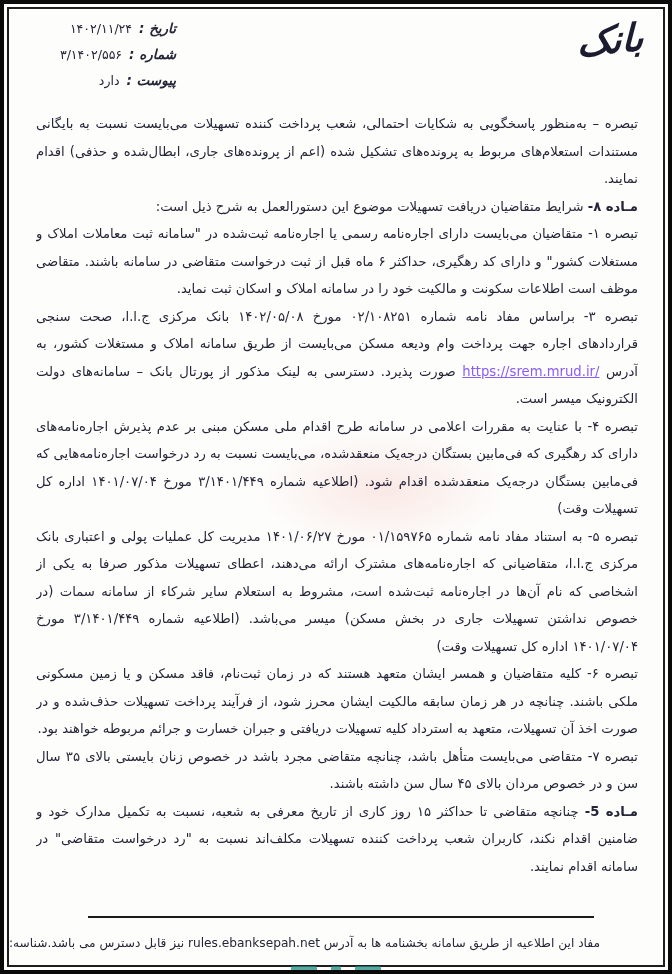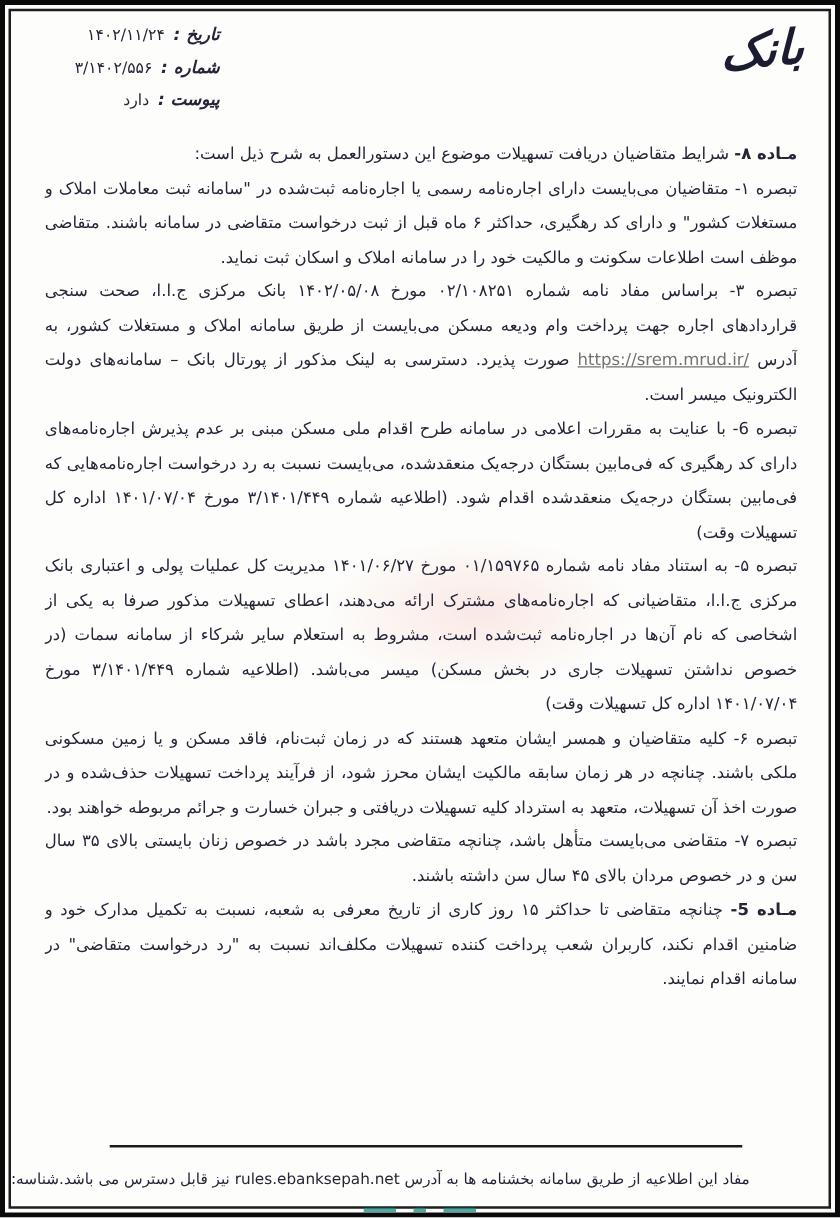--- a/index.html
+++ b/index.html
@@ -42,21 +42,21 @@
   }
   
   .main {
     position:absolute; top:106px; right:30px; left:32px; bottom:68px;
     font-size:13.2px; line-height:27.5px;
     text-align:justify; overflow:hidden;
   }
   .para { margin:0; }
   .lead { white-space:nowrap; }
   .made .lead { font-weight:bold; }
-  .link { color:#737373; text-decoration:underline; unicode-bidi:embed;margin-top:42px; }
+  .link { color:#8b5cf6; text-decoration:underline; unicode-bidi:embed;margin-top:42px; }
   .url-plain { unicode-bidi:embed;text-align:right; }
   
   .footer-rule {
     position:absolute; bottom:52px; left:84px; width:506px;
     border-top:2px solid #1b1b1b;
   }
   .footer {
     position:absolute; bottom:20px; left:16px; right:68px;
     display:flex; justify-content:space-between; align-items:baseline;
     direction:rtl; font-size:12.2px;
@@ -89,29 +89,30 @@
     </div>
     <div class="meta-row">
       <span class="meta-label">پیوست :</span>
       <span class="meta-value">دارد</span>
     </div>
   </div>
 
   <div class="watermark"></div>
 
   <div class="main">
+    <p class="para"><span class="lead">تبصره –</span> <span>به‌منظور پاسخگویی به شکایات احتمالی، شعب پرداخت کننده تسهیلات می‌بایست نسبت به بایگانی مستندات استعلام‌های مربوط به پرونده‌های تشکیل شده (اعم از پرونده‌های جاری، ابطال‌شده و حذفی) اقدام نمایند.</span></p>
 
     <p class="para made"><span class="lead">مـاده ۸-</span> <span>شرایط متقاضیان دریافت تسهیلات موضوع این دستورالعمل به شرح ذیل است:</span></p>
 
     <p class="para"><span class="lead">تبصره ۱-</span> <span>متقاضیان می‌بایست دارای اجاره‌نامه رسمی یا اجاره‌نامه ثبت‌شده در "سامانه ثبت معاملات املاک و مستغلات کشور" و دارای کد رهگیری، حداکثر ۶ ماه قبل از ثبت درخواست متقاضی در سامانه باشند. متقاضی موظف است اطلاعات سکونت و مالکیت خود را در سامانه املاک و اسکان ثبت نماید.</span></p>
 
 
     <p class="para"><span class="lead">تبصره ۳-</span> <span>براساس مفاد نامه شماره ۰۲/۱۰۸۲۵۱ مورخ ۱۴۰۲/۰۵/۰۸ بانک مرکزی ج.ا.ا، صحت سنجی قراردادهای اجاره جهت پرداخت وام ودیعه مسکن می‌بایست از طریق سامانه املاک و مستغلات کشور، به آدرس </span><a class="link" dir="ltr" href="#">https://srem.mrud.ir/</a><span> صورت پذیرد. دسترسی به لینک مذکور از پورتال بانک – سامانه‌های دولت الکترونیک میسر است.</span></p>
 
-    <p class="para"><span class="lead">تبصره 6-</span> <span>با عنایت به مقررات اعلامی در سامانه طرح اقدام ملی مسکن مبنی بر عدم پذیرش اجاره‌نامه‌های دارای کد رهگیری که فی‌مابین بستگان درجه‌یک منعقدشده، می‌بایست نسبت به رد درخواست اجاره‌نامه‌هایی که فی‌مابین بستگان درجه‌یک منعقدشده اقدام شود. (اطلاعیه شماره ۳/۱۴۰۱/۴۴۹ مورخ ۱۴۰۱/۰۷/۰۴ اداره کل تسهیلات وقت)</span></p>
+    <p class="para"><span class="lead">تبصره ۴-</span> <span>با عنایت به مقررات اعلامی در سامانه طرح اقدام ملی مسکن مبنی بر عدم پذیرش اجاره‌نامه‌های دارای کد رهگیری که فی‌مابین بستگان درجه‌یک منعقدشده، می‌بایست نسبت به رد درخواست اجاره‌نامه‌هایی که فی‌مابین بستگان درجه‌یک منعقدشده اقدام شود. (اطلاعیه شماره ۳/۱۴۰۱/۴۴۹ مورخ ۱۴۰۱/۰۷/۰۴ اداره کل تسهیلات وقت)</span></p>
 
     <p class="para"><span class="lead">تبصره ۵-</span> <span>به استناد مفاد نامه شماره ۰۱/۱۵۹۷۶۵ مورخ ۱۴۰۱/۰۶/۲۷ مدیریت کل عملیات پولی و اعتباری بانک مرکزی ج.ا.ا، متقاضیانی که اجاره‌نامه‌های مشترک ارائه می‌دهند، اعطای تسهیلات مذکور صرفا به یکی از اشخاصی که نام آن‌ها در اجاره‌نامه ثبت‌شده است، مشروط به استعلام سایر شرکاء از سامانه سمات (در خصوص نداشتن تسهیلات جاری در بخش مسکن) میسر می‌باشد. (اطلاعیه شماره ۳/۱۴۰۱/۴۴۹ مورخ ۱۴۰۱/۰۷/۰۴ اداره کل تسهیلات وقت)</span></p>
 
     <p class="para"><span class="lead">تبصره ۶-</span> <span>کلیه متقاضیان و همسر ایشان متعهد هستند که در زمان ثبت‌نام، فاقد مسکن و یا زمین مسکونی ملکی باشند. چنانچه در هر زمان سابقه مالکیت ایشان محرز شود، از فرآیند پرداخت تسهیلات حذف‌شده و در صورت اخذ آن تسهیلات، متعهد به استرداد کلیه تسهیلات دریافتی و جبران خسارت و جرائم مربوطه خواهند بود.</span></p>
 
     <p class="para"><span class="lead">تبصره ۷-</span> <span>متقاضی می‌بایست متأهل باشد، چنانچه متقاضی مجرد باشد در خصوص زنان بایستی بالای ۳۵ سال سن و در خصوص مردان بالای ۴۵ سال سن داشته باشند.</span></p>
 
     <p class="para made"><span class="lead">مـاده 5-</span> <span>چنانچه متقاضی تا حداکثر ۱۵ روز کاری از تاریخ معرفی به شعبه، نسبت به تکمیل مدارک خود و ضامنین اقدام نکند، کاربران شعب پرداخت کننده تسهیلات مکلف‌اند نسبت به "رد درخواست متقاضی" در سامانه اقدام نمایند.</span></p>
 
   </div>

